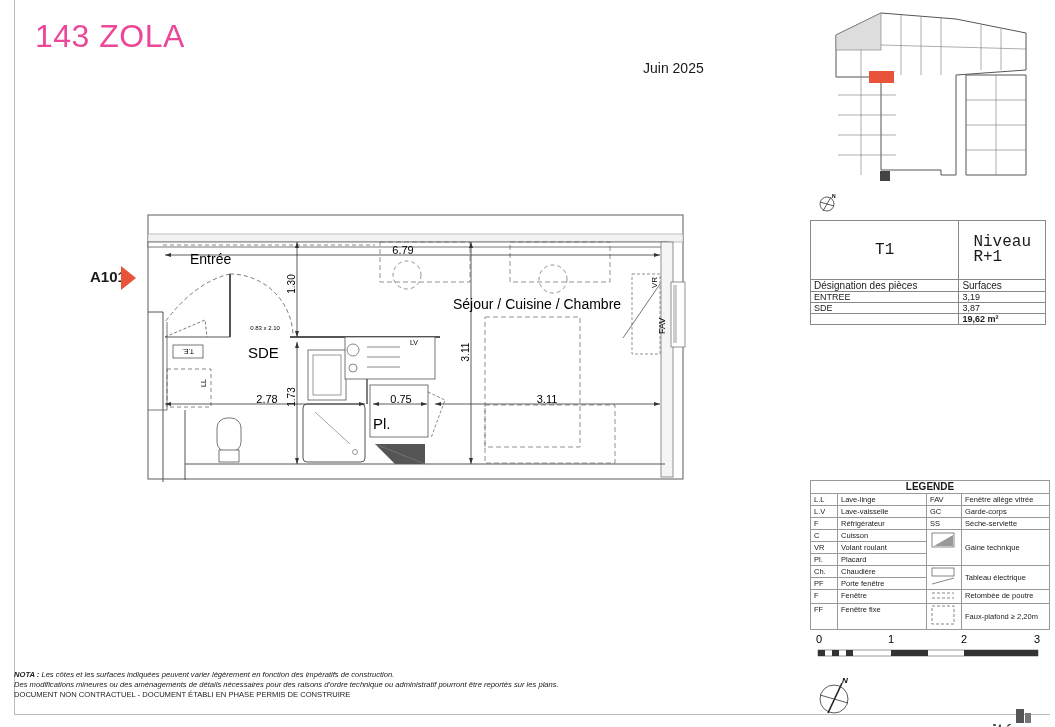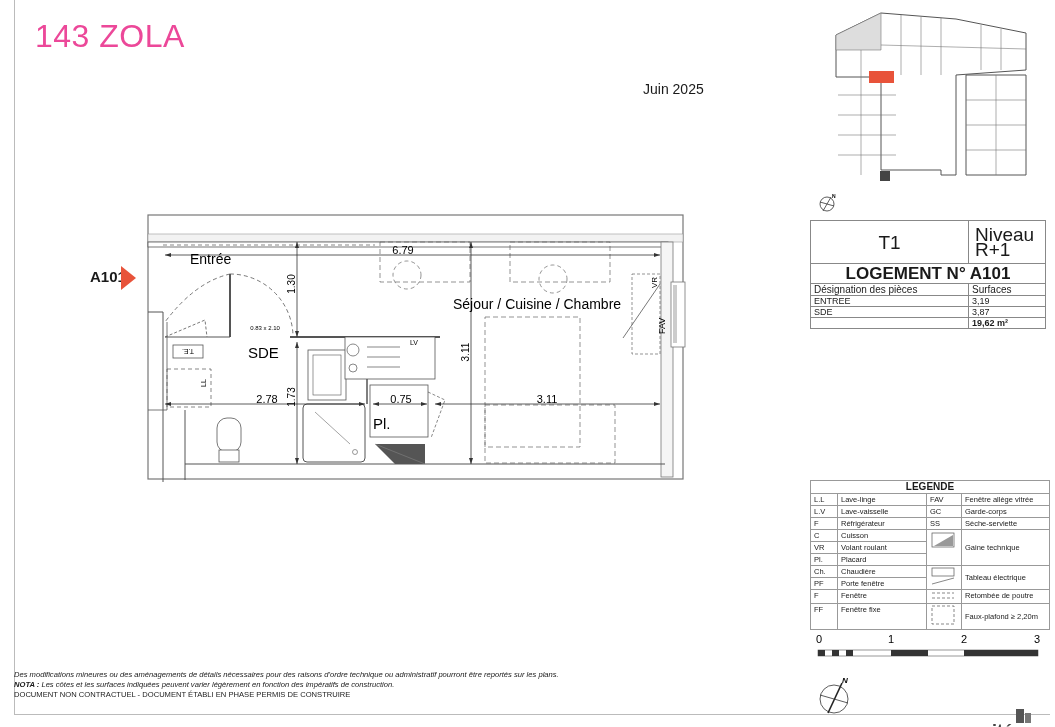--- a/index.html
+++ b/index.html
@@ -1,29 +1,29 @@
 <!DOCTYPE html>
 <html><head>
 <meta charset="utf-8">
 <style>
   html,body{margin:0;padding:0;background:#fff;}
   body{width:1055px;height:727px;position:relative;overflow:hidden;font-family:"Liberation Sans",sans-serif;color:#1a1a1a;}
   .abs{position:absolute;}
   #frame{left:14px;top:0;width:1036px;height:715px;border-left:1px solid #bbb;border-bottom:1px solid #bbb;box-sizing:border-box;}
   #title{left:35px;top:18px;font-size:32px;font-weight:400;letter-spacing:0.5px;color:#ec4899;}
-  #date{left:643px;top:60px;font-size:14px;margin-top:21px;}
+  #date{left:643px;top:60px;font-size:14px;}
   #unit-label{left:58px;top:268px;font-size:15px;font-weight:700;margin-left:32px;}
   #unit-arrow{left:121px;top:266px;width:0;height:0;border-top:12px solid transparent;border-bottom:12px solid transparent;border-left:15px solid #e8533a;}
   #plan{left:145px;top:212px;}
   #keymap{left:826px;top:5px;}
   #compass-top{left:818px;top:192px;}
   
   #surf{left:810px;top:220px;width:236px;border-collapse:collapse;font-size:9px;}
   #surf td{border:1px solid #888;padding:0 3px;line-height:10px;}
-  #surf .h1 td{font-size:19px;line-height:15px;padding:6px;}
+  #surf .h1 td{font-size:16px;line-height:15px;padding:14px;font-family:Liberation Mono, monospace;}
   #surf .h2 td{font-size:17px;font-weight:700;line-height:19px;text-align:center;}
   #surf .h3 td{font-size:10px;line-height:11px;}
   
   #legend{left:810px;top:480px;width:240px;border-collapse:collapse;font-size:7.5px;}
   #legend td{border:1px solid #999;padding:0 3px;height:11px;line-height:11px;vertical-align:top;}
   #legend .lh td{font-size:10px;font-weight:700;text-align:center;line-height:12px;}
   
   #scale{left:816px;top:633px;}
   #nota{left:14px;top:670px;width:560px;font-size:7.6px;line-height:10px;}
   #nota .it{font-style:italic;}
@@ -185,23 +185,20 @@
   <line x1="2" y1="10" x2="16" y2="14" stroke="#333" stroke-width="0.8"></line>
   <text x="14" y="6" font-size="5" font-weight="700">N</text>
 </svg>
 
 <table id="surf" class="abs">
   <tbody>
       <tr class="h1">
     <td style="width:145px;text-align:center;">T1</td>
     <td style="text-align:left;">Niveau R+1</td>
   </tr>
-  <tr class="h2">
-        <td colspan="2">LOGEMENT N° A101</td>
-      </tr>
   <tr class="h3">
     <td>Désignation des pièces</td>
     <td>Surfaces</td>
   </tr>
   <tr>
         <td>ENTREE</td>
         <td>3,19</td>
       </tr>
   <tr>
         <td>SDE</td>
@@ -301,22 +298,22 @@
 </svg>
 
 <svg class="abs" style="left:818px;top:673px;" width="40" height="42" viewBox="0 0 40 42">
   <circle cx="16" cy="26" r="14" fill="none" stroke="#333" stroke-width="0.8"></circle>
   <line x1="10" y1="40" x2="24" y2="10" stroke="#222" stroke-width="1.6"></line>
   <line x1="2" y1="22" x2="30" y2="30" stroke="#333" stroke-width="0.8"></line>
   <text x="24" y="10" font-size="8" font-weight="700" font-style="italic">N</text>
 </svg>
 
 <div id="nota" class="abs">
+  <div class="it"><b>NOTA :</b><span> Les côtes et les surfaces indiquées peuvent varier légèrement en fonction des impératifs de construction.</span></div>
   <div class="it">Des modifications mineures ou des aménagements de détails nécessaires pour des raisons d'ordre technique ou administratif pourront être reportés sur les plans.</div>
-  <div class="it"><b>NOTA :</b><span> Les côtes et les surfaces indiquées peuvent varier légèrement en fonction des impératifs de construction.</span></div>
   <div>DOCUMENT NON CONTRACTUEL - DOCUMENT ÉTABLI EN PHASE PERMIS DE CONSTRUIRE</div>
 </div>
 
 <div id="logo" class="abs">
   <svg width="70" height="34" viewBox="0 0 70 34">
     <rect x="48" y="2" width="8" height="14" fill="#555"></rect>
     <rect x="57" y="6" width="6" height="10" fill="#777"></rect>
     <text x="2" y="30" font-size="18" font-weight="700" fill="#444" font-family="Liberation Sans, sans-serif">unité</text>
     <line x1="2" y1="32" x2="56" y2="32" stroke="#444" stroke-width="1.5"></line>
   </svg>

